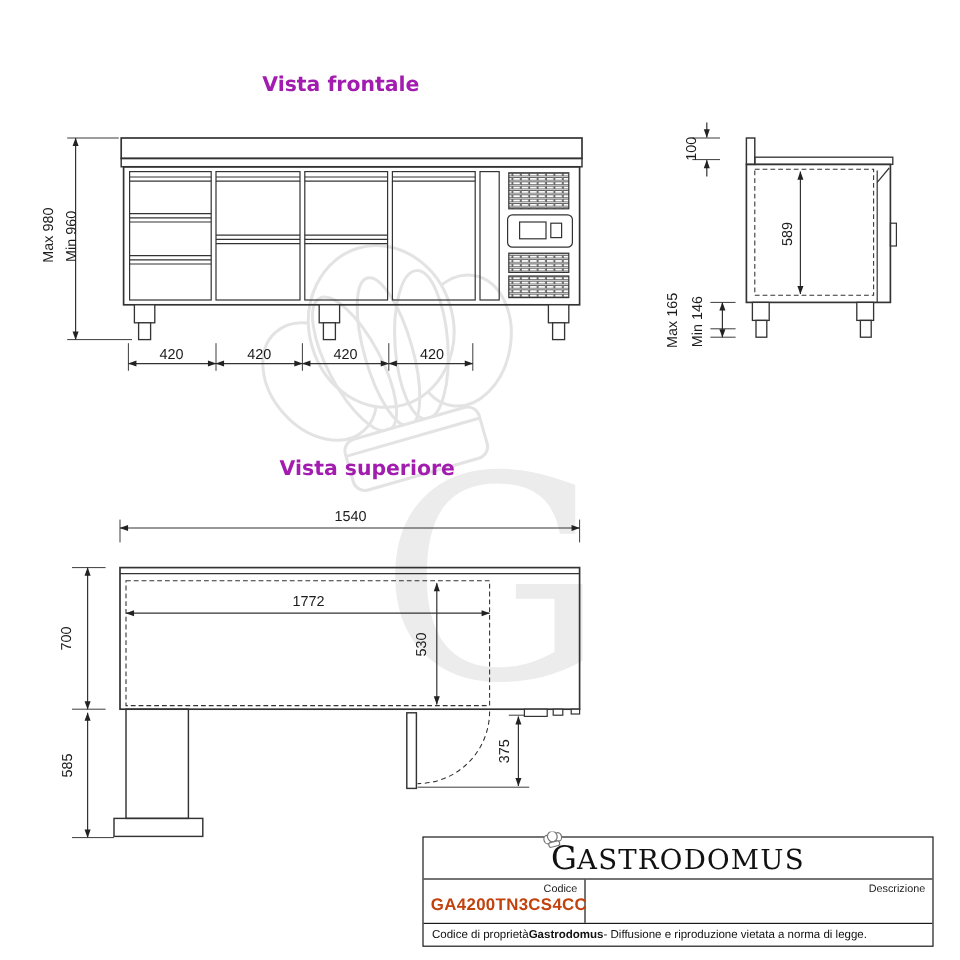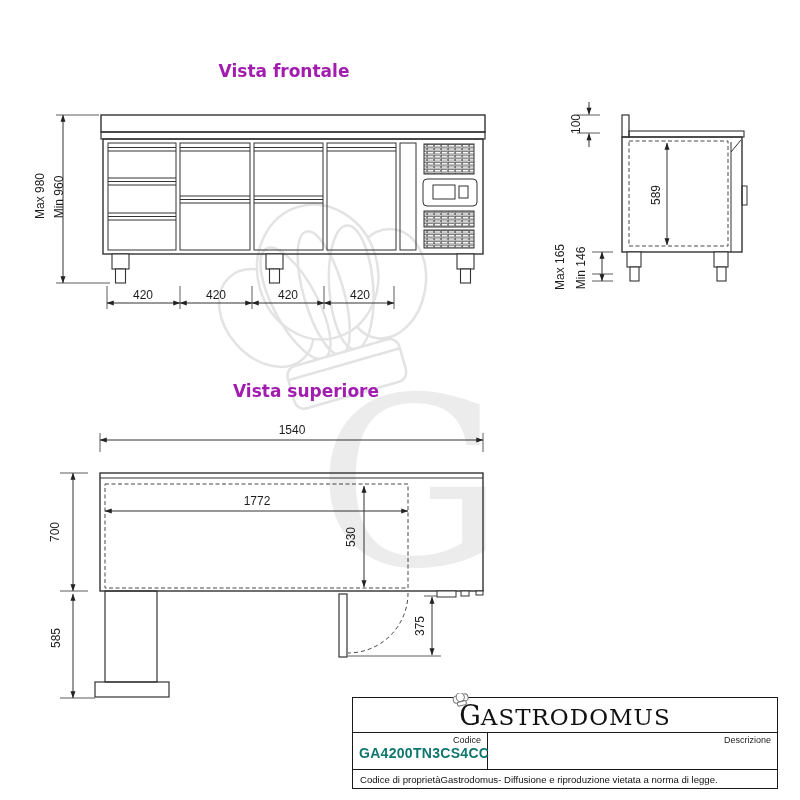--- a/index.html
+++ b/index.html
@@ -19,25 +19,25 @@
   .logo-wrap{position:relative;display:flex;align-items:baseline;font-family:"DejaVu Serif",serif;
           color:#111;}
   .logo-g{font-size:27px;line-height:1;}
   .logo-rest{font-size:23px;letter-spacing:1px;line-height:1;}
   .hat-icon{position:absolute;left:-7px;top:-9px;}
   .tb-mid{height:36px;display:flex;border-bottom:1.4px solid #1a1a1a;text-align:right;}
   .tb-cell{padding:2px 6px 0 6px;box-sizing:border-box;}
   .tb-cell.c1{width:135px;border-right:1.4px solid #1a1a1a;}
   .tb-cell.c2{flex:1;}
   .tb-label{font-size:9px;color:#222;line-height:1.15;}
-  .tb-value{font-size:14px;line-height:1.25;color:#0f766e;}
+  .tb-value{font-size:14px;line-height:1.25;color:#c2410c;}
   .tb-value.bold{font-weight:bold;letter-spacing:.3px;}
   .tb-foot{flex:1;display:flex;align-items:center;padding:0 7px;font-size:9.6px;color:#111;
           white-space:nowrap;}
-  .tb-foot b{font-weight:normal;}
+  .tb-foot b{font-weight:bold;}
 </style>
 </head>
 <body>
 
 <div class="canvas">
 
   <svg class="layer" width="800" height="800" style="z-index:0">
     <text x="410" y="565" text-anchor="middle" font-family="DejaVu Serif, serif" font-size="235" fill="#ececec">G</text>
     <g transform="translate(332,322) rotate(-16)" stroke="#e3e3e3" stroke-width="2.5" fill="#ffffff">
       <ellipse cx="-62" cy="-22" rx="40" ry="55" transform="rotate(-26 -62 -22)"></ellipse>

